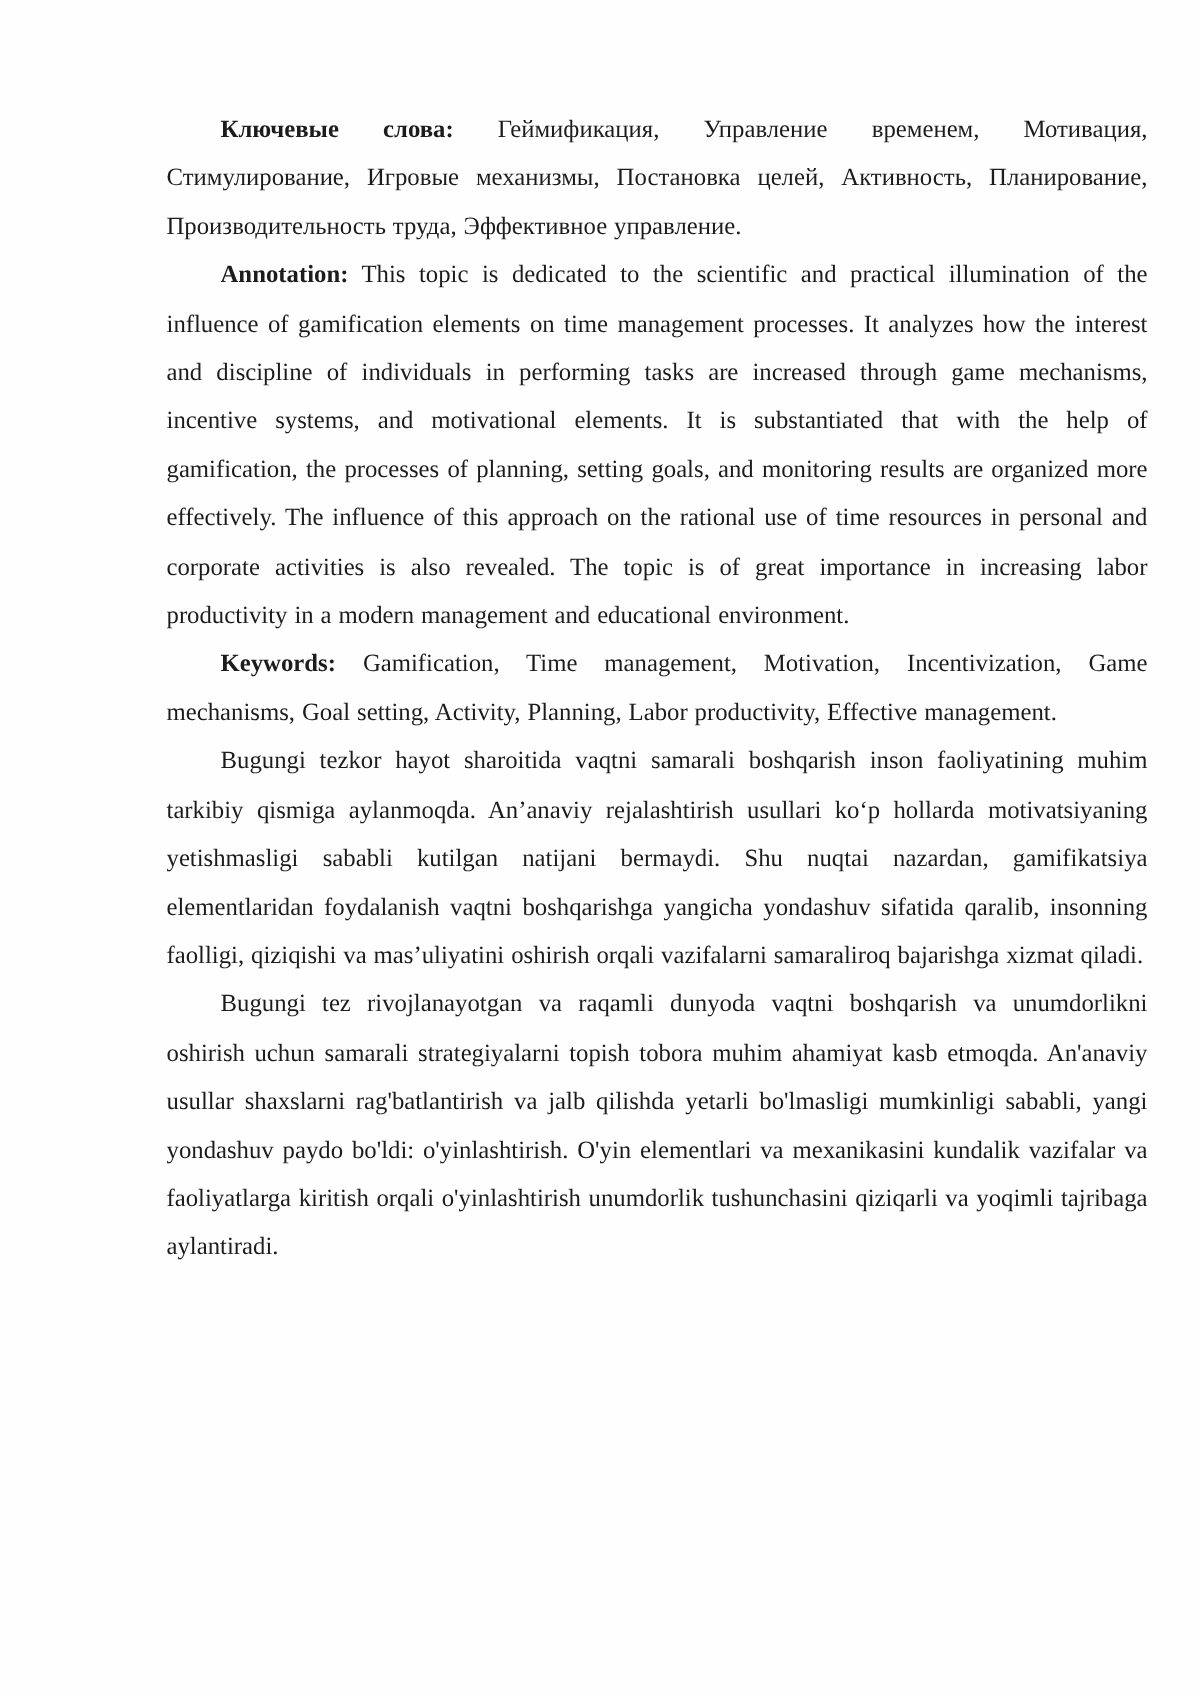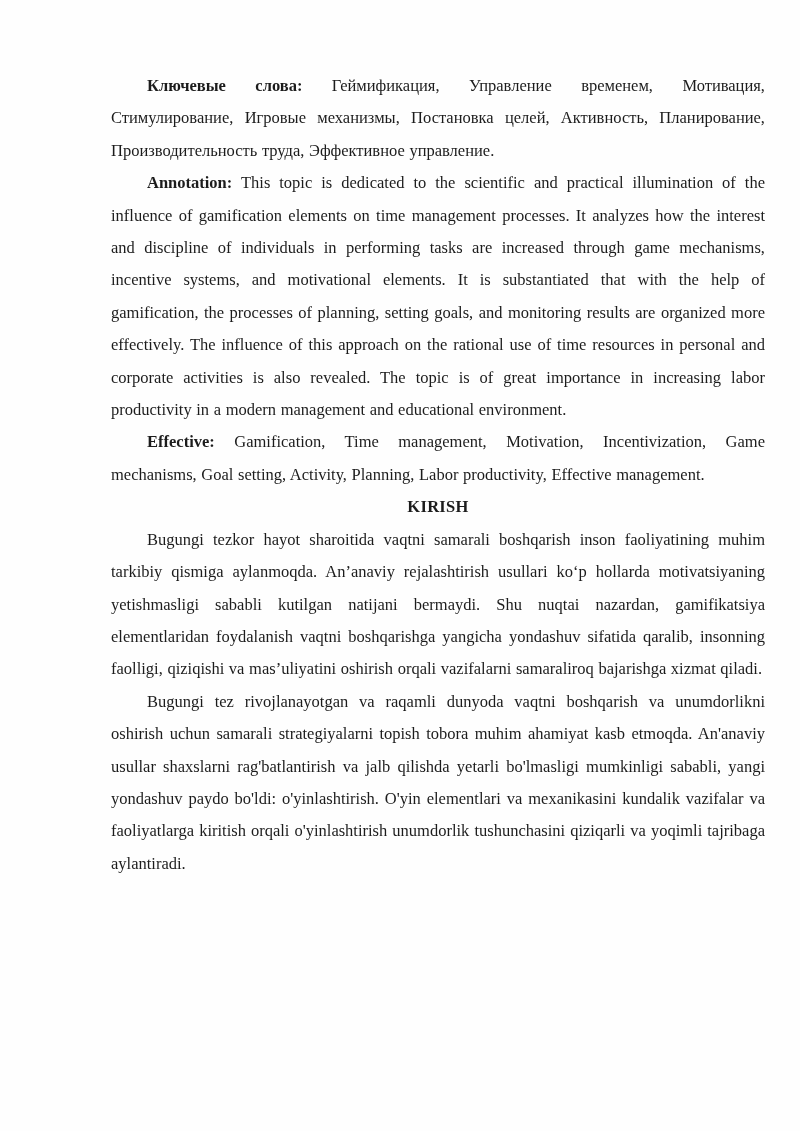--- a/index.html
+++ b/index.html
@@ -40,22 +40,21 @@
 </style>
 </head>
 <body>
 
 <div class="page">
 
   <p class="para"><b class="lead">Ключевые слова:</b> <span>Геймификация, Управление временем, Мотивация, Стимулирование, Игровые механизмы, Постановка целей, Активность, Планирование, Производительность труда, Эффективное управление.</span></p>
 
   <p class="para"><b class="lead">Annotation:</b> <span>This topic is dedicated to the scientific and practical illumination of the influence of gamification elements on time management processes. It analyzes how the interest and discipline of individuals in performing tasks are increased through game mechanisms, incentive systems, and motivational elements. It is substantiated that with the help of gamification, the processes of planning, setting goals, and monitoring results are organized more effectively. The influence of this approach on the rational use of time resources in personal and corporate activities is also revealed. The topic is of great importance in increasing labor productivity in a modern management and educational environment.</span></p>
 
-  <p class="para"><b class="lead">Effective:</b> <span>Gamification, Time management, Motivation, Incentivization, Game mechanisms, Goal setting, Activity, Planning, Labor productivity, Effective management.</span></p>
+  <p class="para"><b class="lead">Keywords:</b> <span>Gamification, Time management, Motivation, Incentivization, Game mechanisms, Goal setting, Activity, Planning, Labor productivity, Effective management.</span></p>
 
-  <p class="heading">KIRISH</p>
 
   <p class="para">Bugungi tezkor hayot sharoitida vaqtni samarali boshqarish inson faoliyatining muhim tarkibiy qismiga aylanmoqda. An’anaviy rejalashtirish usullari koʻp hollarda motivatsiyaning yetishmasligi sababli kutilgan natijani bermaydi. Shu nuqtai nazardan, gamifikatsiya elementlaridan foydalanish vaqtni boshqarishga yangicha yondashuv sifatida qaralib, insonning faolligi, qiziqishi va mas’uliyatini oshirish orqali vazifalarni samaraliroq bajarishga xizmat qiladi.</p>
 
   <p class="para">Bugungi tez rivojlanayotgan va raqamli dunyoda vaqtni boshqarish va unumdorlikni oshirish uchun samarali strategiyalarni topish tobora muhim ahamiyat kasb etmoqda. An'anaviy usullar shaxslarni rag'batlantirish va jalb qilishda yetarli bo'lmasligi mumkinligi sababli, yangi yondashuv paydo bo'ldi: o'yinlashtirish. O'yin elementlari va mexanikasini kundalik vazifalar va faoliyatlarga kiritish orqali o'yinlashtirish unumdorlik tushunchasini qiziqarli va yoqimli tajribaga aylantiradi.</p>
 
 
 </div>
 
 </body></html>

